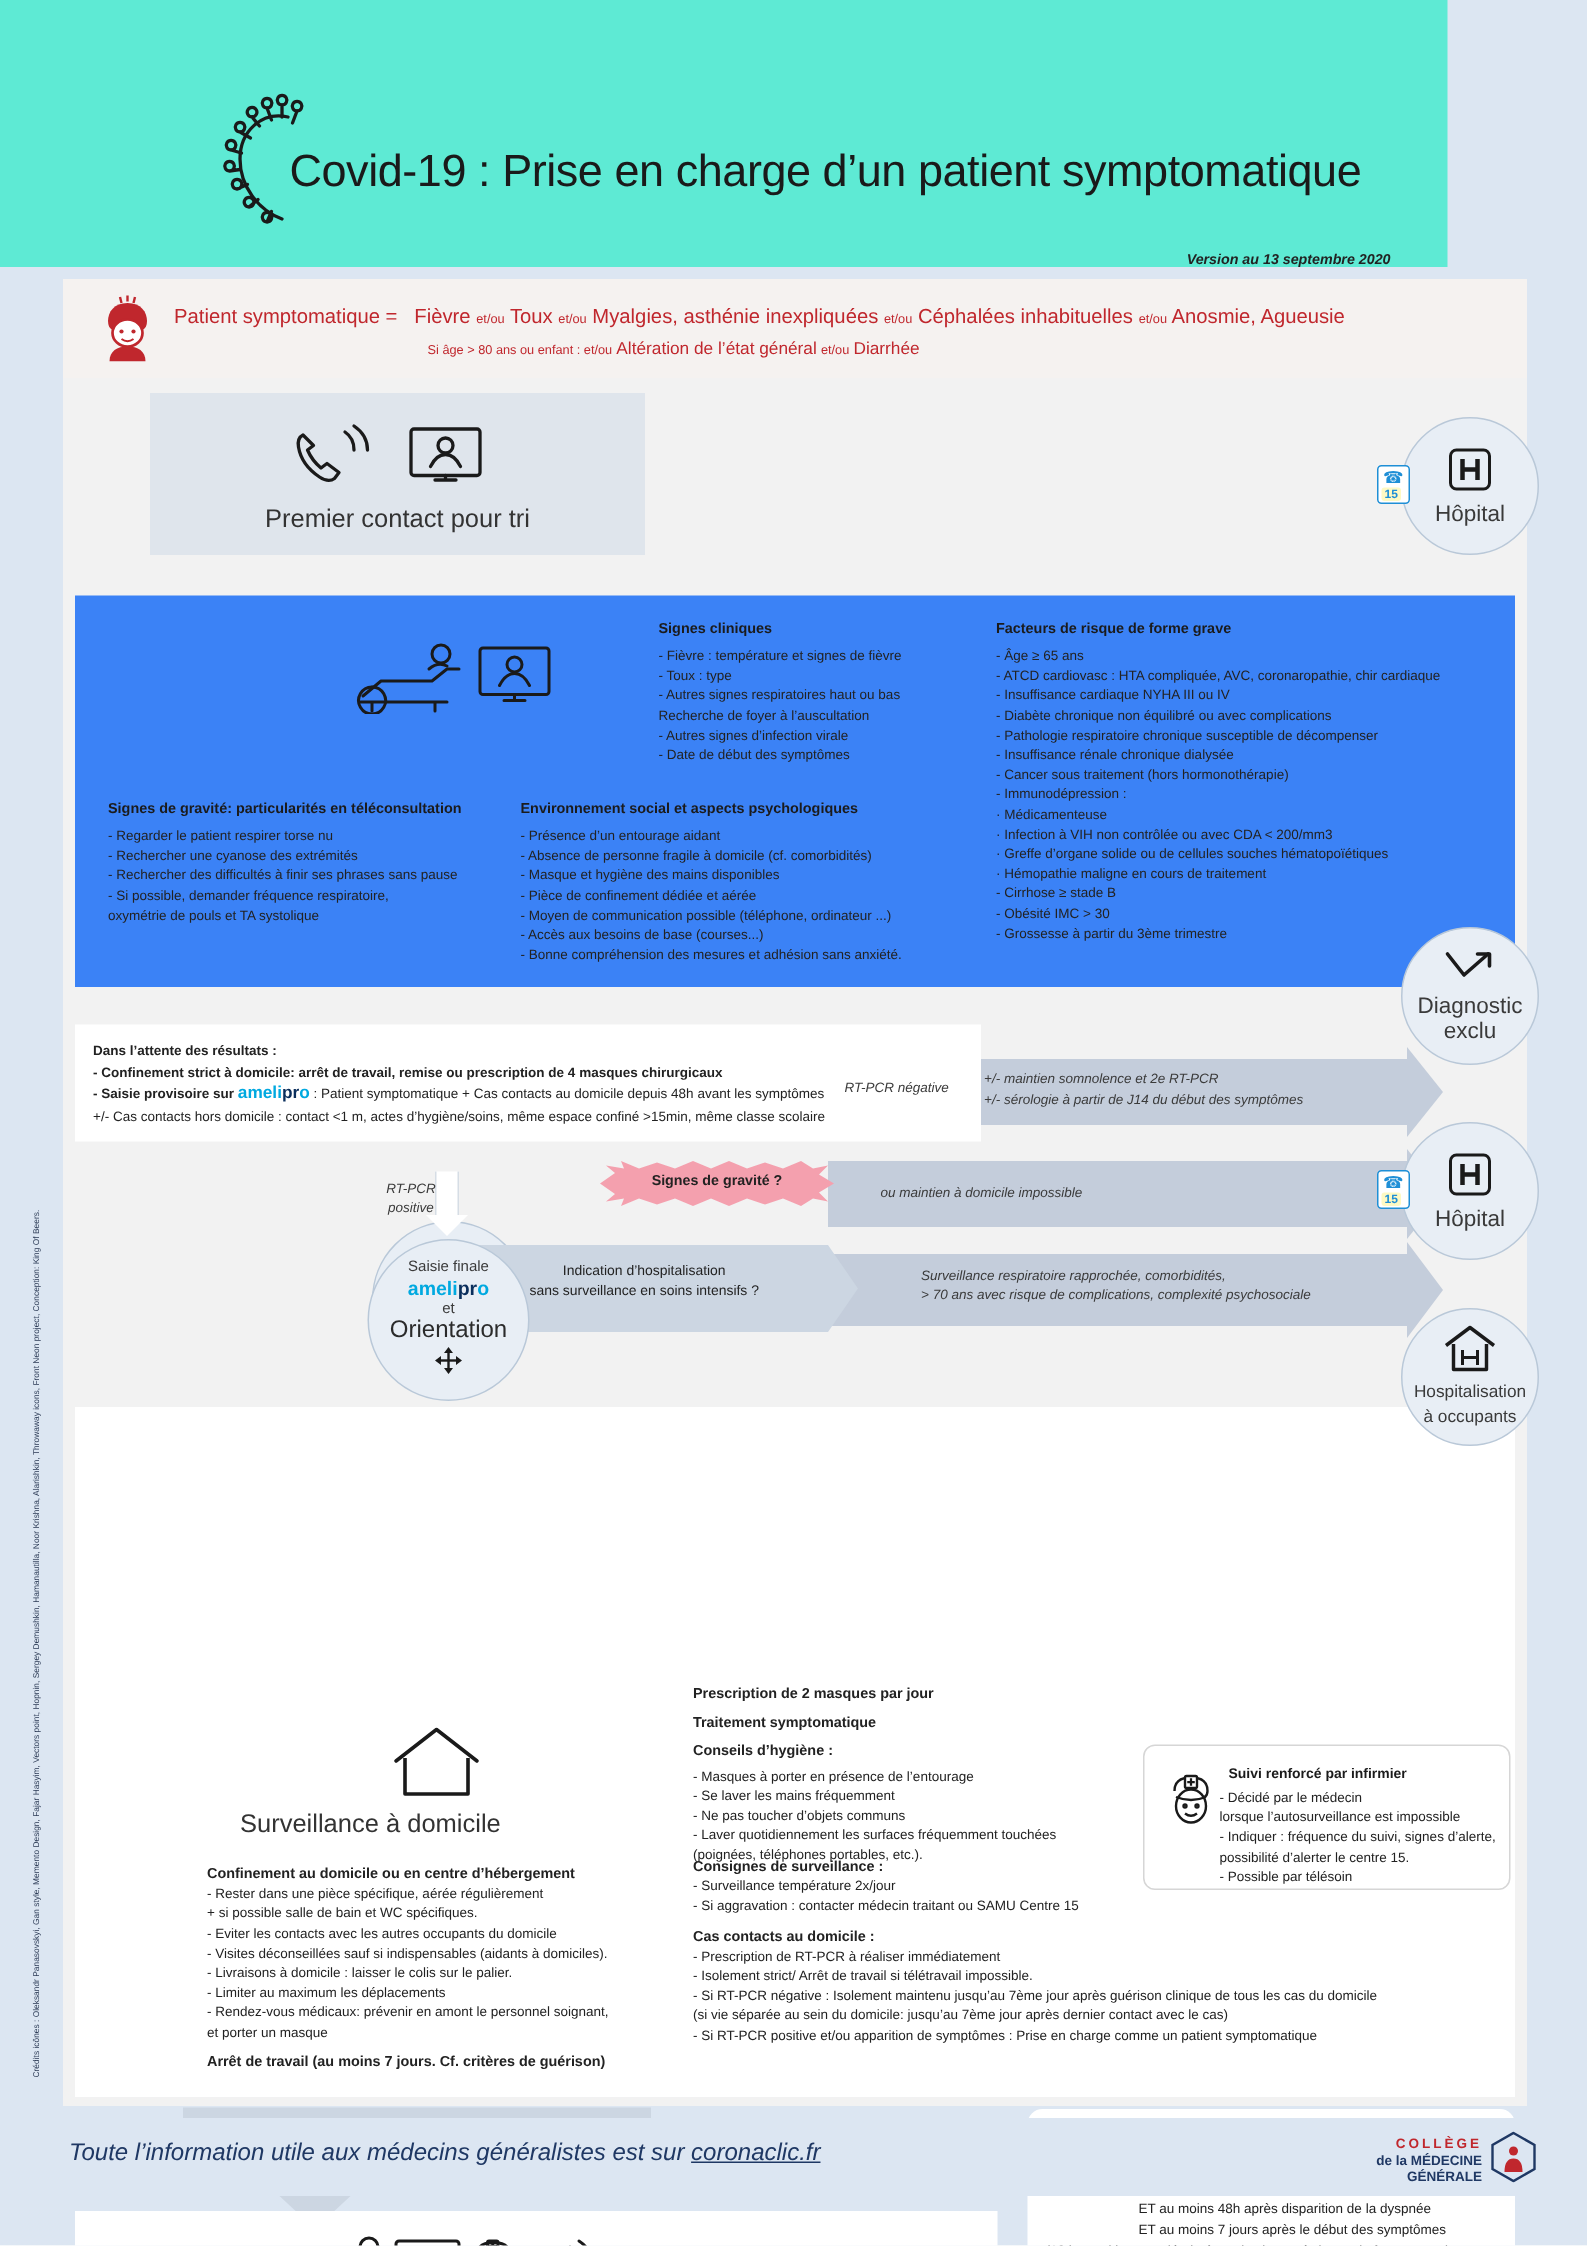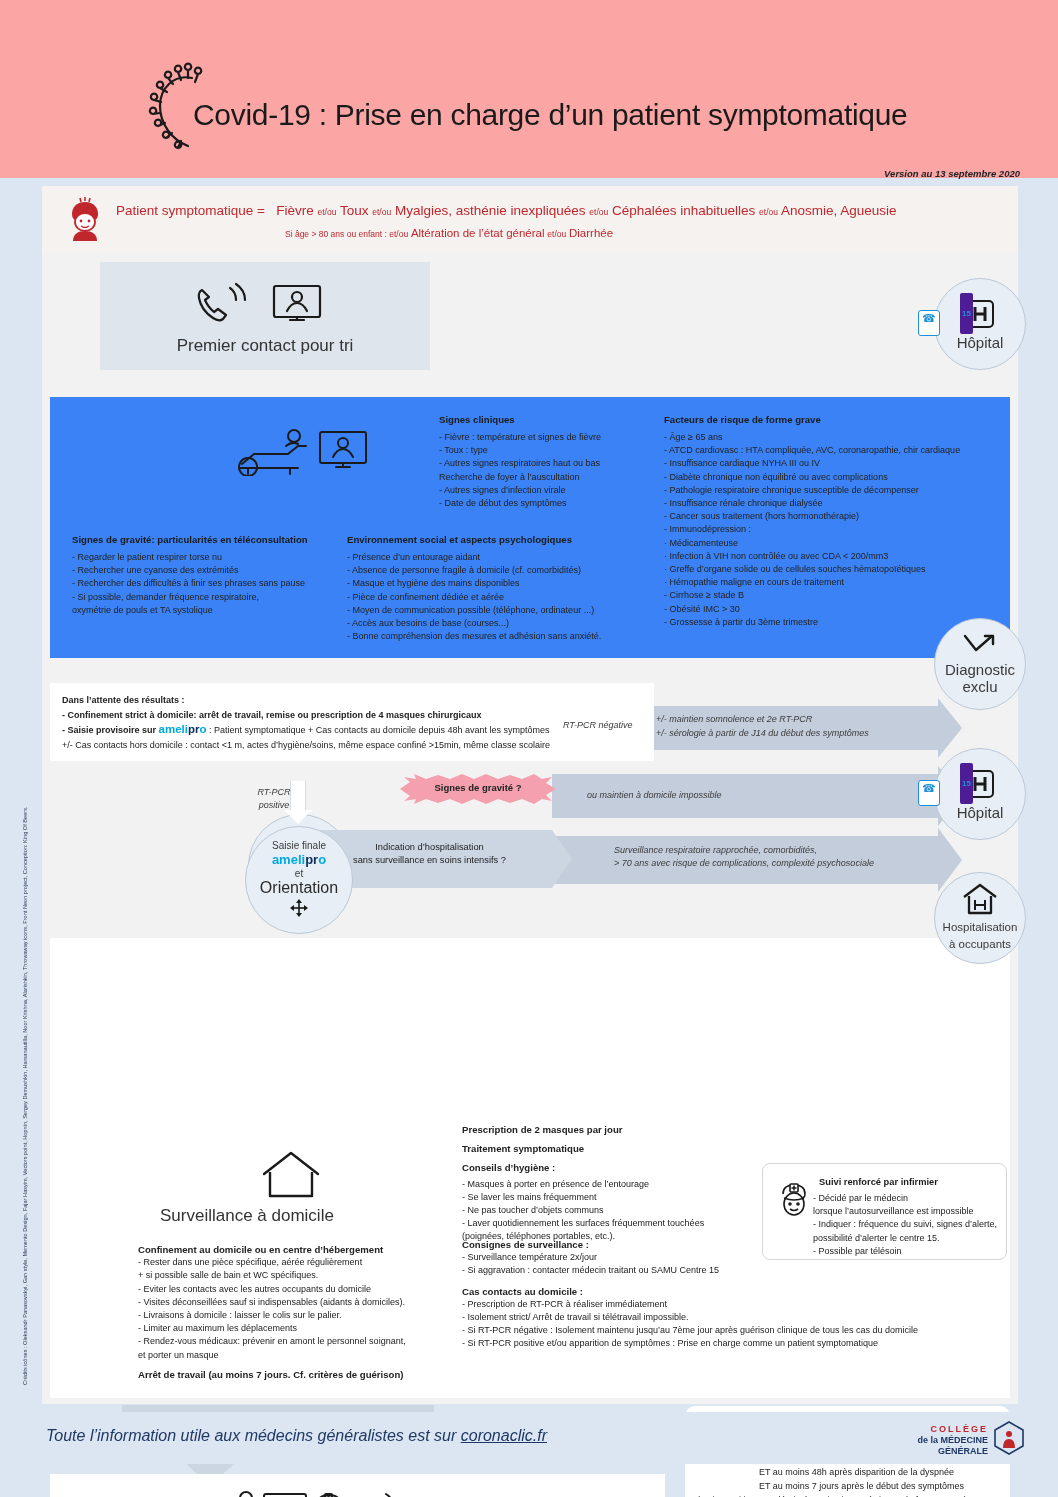--- a/index.html
+++ b/index.html
@@ -9,22 +9,22 @@
     font-family: "Liberation Sans", sans-serif;
     overflow: hidden;
   }
   #page {
     position: relative;
     width: 1058px; height: 1497px;
     background: #dce6f2;
   }
   
   #header {
-    position: absolute; left: 0; top: 0; width: 1058px; height: 178px;
-    background: #fca5a5;
+    position: absolute; left: 0; top: 0; width: 965px; height: 178px;
+    background: #5eead4;
   }
   #virus-icon { position: absolute; left: 148px; top: 62px; }
   #title {
     position: absolute; left: 193px; top: 98px;
     font-size: 30px; color: #1a1a1a; letter-spacing: -0.3px;
     white-space: nowrap;
   }
   #version {
     position: absolute; right: 38px; top: 168px;
     font-size: 9.5px; font-style: italic; font-weight: bold; color: #222;
@@ -209,21 +209,21 @@
     white-space: nowrap; width: 640px;
     transform: rotate(-90deg) translate(-640px, 0);
   }
   
   .phone15 {
     position: absolute; width: 22px; height: 26px;
     border: 1.5px solid #1f8fd6; border-radius: 3px; background: #fff;
   }
   .phone15 .num {
     position: absolute; left: 2px; bottom: 1px; font-size: 8px; font-weight: bold;
-    color: #1f8fd6; background:#4c1d95; padding: 16px 2px; border-radius:2px;margin-left:39px;
+    color: #1f8fd6; background:#fef9c3; padding: 0 2px; border-radius:2px;
   }
   .phone15 .hn { position: absolute; left: 3px; top: 1px; font-size: 11px; color: #1f8fd6; }
 </style>
 </head>
 <body>
 
 <div id="page">
 
   <div id="header">
     <div id="virus-icon">
@@ -499,20 +499,21 @@
       </div>
 
       <div id="surv-mid" class="col-body">
         <div style="font-weight:bold;font-size:9.6px;">Consignes de surveillance :</div>
         <div>- Surveillance température 2x/jour</div>
         <div>- Si aggravation : contacter médecin traitant ou SAMU Centre 15</div>
         <div style="font-weight:bold;font-size:9.6px;margin-top:7px;">Cas contacts au domicile :</div>
         <div>- Prescription de RT-PCR à réaliser immédiatement</div>
         <div>- Isolement strict/ Arrêt de travail si télétravail impossible.</div>
         <div>- Si RT-PCR négative : Isolement maintenu jusqu’au 7ème jour après guérison clinique de tous les cas du domicile</div>
+        <div>             (si vie séparée au sein du domicile: jusqu’au 7ème jour après dernier contact avec le cas)</div>
         <div>- Si RT-PCR positive et/ou apparition de symptômes : Prise en charge comme un patient symptomatique</div>
       </div>
 
       <div id="surv-left" class="col-body">
         <div style="font-weight:bold;font-size:9.6px;">Confinement au domicile ou en centre d’hébergement</div>
         <div>- Rester dans une pièce spécifique, aérée régulièrement</div>
         <div>  + si possible salle de bain et WC spécifiques.</div>
         <div>- Eviter les contacts avec les autres occupants du domicile</div>
         <div>- Visites déconseillées sauf si indispensables (aidants à domiciles).</div>
         <div>- Livraisons à domicile : laisser le colis sur le palier.</div>

